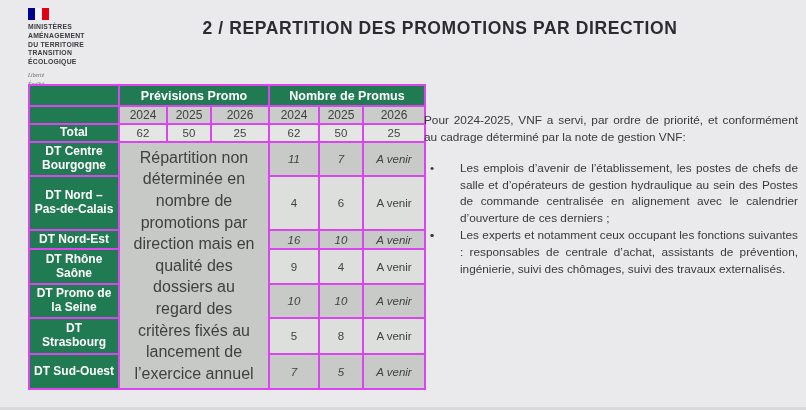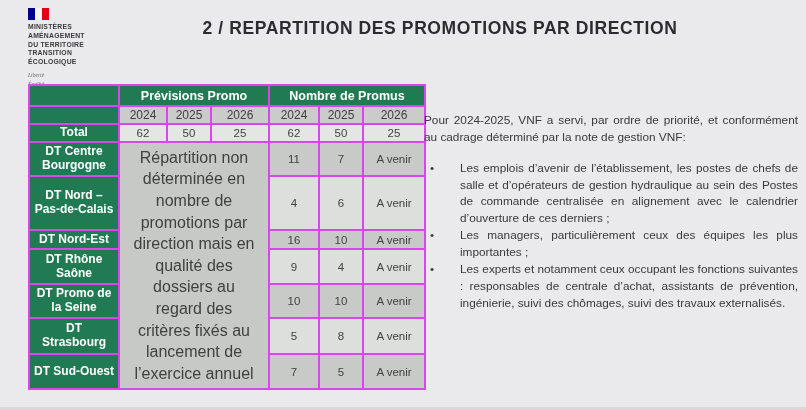--- a/index.html
+++ b/index.html
@@ -24,21 +24,21 @@
 
   
   table.promo { position:absolute; left:28px; top:84px; border-collapse:separate; border-spacing:2px;
                 background:#d946ef; font-size:11.5px; color:#3f4442; }
   td { text-align:center; vertical-align:middle; padding:0 2px; }
   .green { background:#207a52; color:#ffffff; font-weight:bold; }
   .group-hd { font-size:12.5px; }
   .year-hd { background:#caccc9; font-size:12px; color:#3d4240; }
   .total-cell { background:#e4e6e3; }
   .row-label { font-size:12px; line-height:1.15; padding:1px 3px; }
-  .band-dark td.val { background:#c7cac6; }
+  .band-dark td.val { background:#c7cac6;font-style:italic; }
   .band-light td.val { background:#dcdfdc; }
   .merged { background:#c6c9c5; font-size:16px; line-height:1.35; color:#3d423f; padding:4px 8px; }
 
   
   .body-text { position:absolute; left:424px; top:112px; width:374px;
                font-size:11.8px; line-height:1.43; color:#39393c; }
   .intro { text-align:justify; margin-bottom:14px; }
   .bullet { position:relative; padding-left:36px; text-align:justify; }
   .bullet .dot { position:absolute; left:6px; top:0; }
 </style>
@@ -150,21 +150,20 @@
     </table>
 
   <div class="body-text">
     <p class="intro">Pour 2024-2025, VNF a servi, par ordre de priorité, et conformément au cadrage déterminé par la note de gestion VNF:</p>
     <div class="bullet">
       <span class="dot">•</span>
       <span>Les emplois d’avenir de l’établissement, les postes de chefs de salle et d’opérateurs de gestion hydraulique au sein des Postes de commande centralisée en alignement avec le calendrier d’ouverture de ces derniers ;</span>
     </div>
     <div class="bullet">
       <span class="dot">•</span>
-      <span>Les managers, particulièrement ceux des équipes les plus importantes ;</span>
     </div>
     <div class="bullet">
       <span class="dot">•</span>
       <span>Les experts et notamment ceux occupant les fonctions suivantes : responsables de centrale d’achat, assistants de prévention, ingénierie, suivi des chômages, suivi des travaux externalisés.</span>
     </div>
   </div>
 
   <div class="slide-bottom-edge"></div>
 </div>
 

